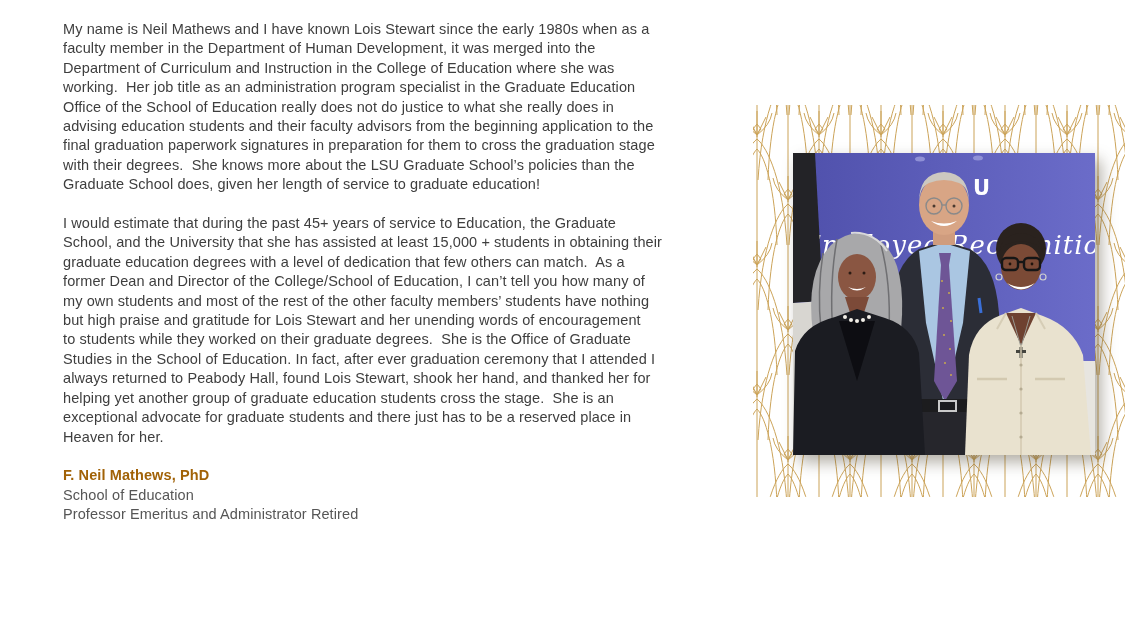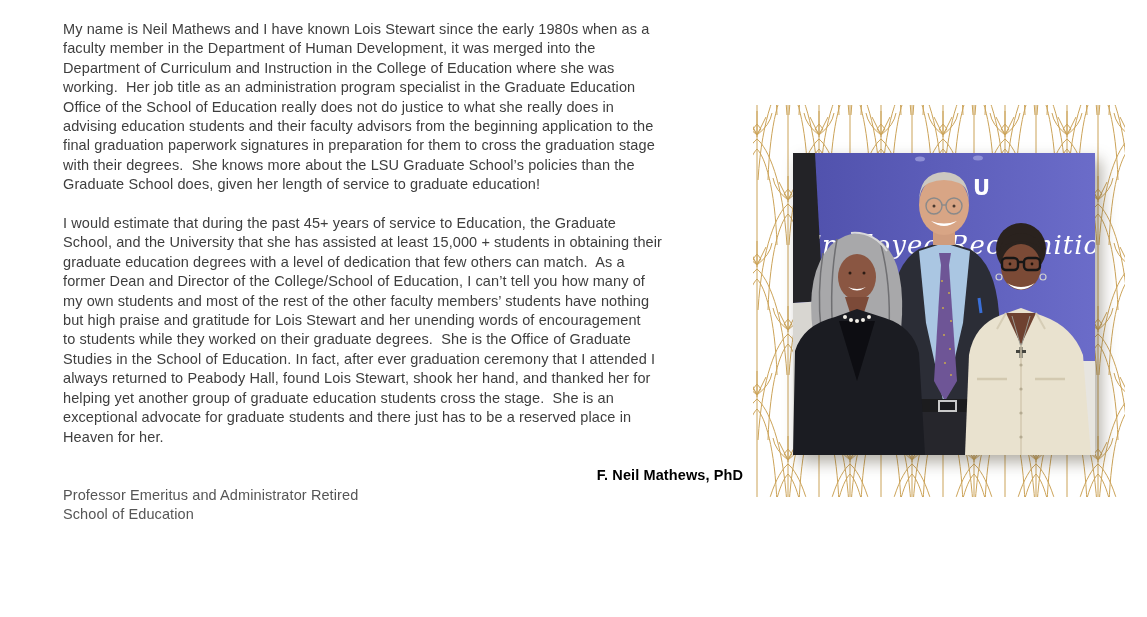--- a/index.html
+++ b/index.html
@@ -11,21 +11,21 @@
     font-family:"Liberation Sans",sans-serif;
   }
   
   .letter{
     position:absolute;left:63px;top:20px;width:680px;
     color:#3e3e3e;
     font-size:14.5px;line-height:19.4px;
     letter-spacing:0.1px;
   }
   .letter p{margin:0 0 19.4px;white-space:pre-wrap;}
-  .sig-name{font-weight:bold;color:#000000;margin:0 !important;text-align:right;}
+  .sig-name{font-weight:bold;color:#a16207;margin:0 !important;}
   .sig-line{margin:0 !important;color:#565656;}
   
   .art-panel{
     position:absolute;left:753px;top:105px;width:372px;height:392px;
   }
   .deco-svg{position:absolute;left:0;top:0;}
   .photo-wrap{
     position:absolute;left:40px;top:48px;width:302px;height:302px;
     filter:drop-shadow(6px 7px 8px rgba(80,70,50,0.45));
   }
@@ -52,22 +52,22 @@
 former Dean and Director of the College/School of Education, I can’t tell you how many of
 my own students and most of the rest of the other faculty members’ students have nothing
 but high praise and gratitude for Lois Stewart and her unending words of encouragement
 to students while they worked on their graduate degrees.  She is the Office of Graduate
 Studies in the School of Education. In fact, after ever graduation ceremony that I attended I
 always returned to Peabody Hall, found Lois Stewart, shook her hand, and thanked her for
 helping yet another group of graduate education students cross the stage.  She is an
 exceptional advocate for graduate students and there just has to be a reserved place in
 Heaven for her.</p>
     <p class="sig-name">F. Neil Mathews, PhD</p>
+    <p class="sig-line">School of Education</p>
     <p class="sig-line">Professor Emeritus and Administrator Retired</p>
-    <p class="sig-line">School of Education</p>
   </div>
 
   <div class="art-panel">
     <svg class="deco-svg" width="372" height="392" viewBox="0 0 372 392">
       <defs>
         <g id="deco-motif">
           <path d="M0,12 C-11,21 -26,54 -30,118"></path>
           <path d="M0,12 C11,21 26,54 30,118"></path>
           <path d="M0,22 C-8,30 -18,60 -20,118"></path>
           <path d="M0,22 C8,30 18,60 20,118"></path>

